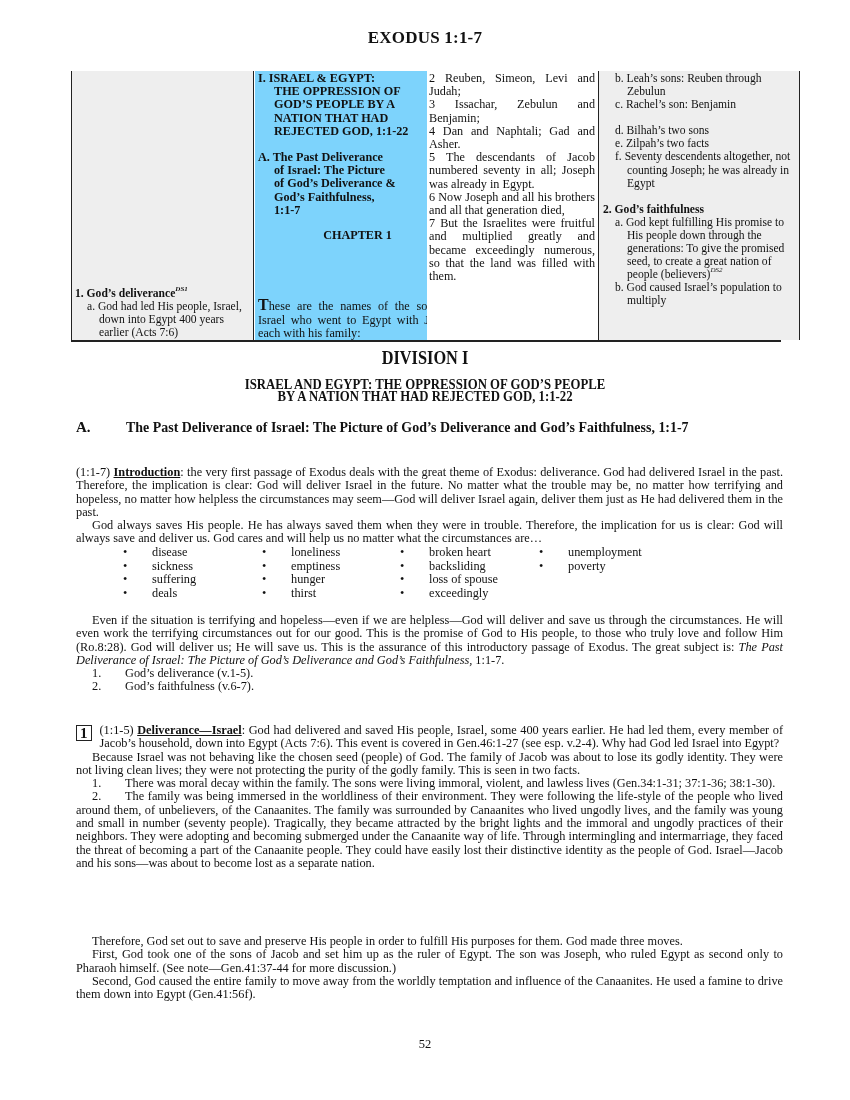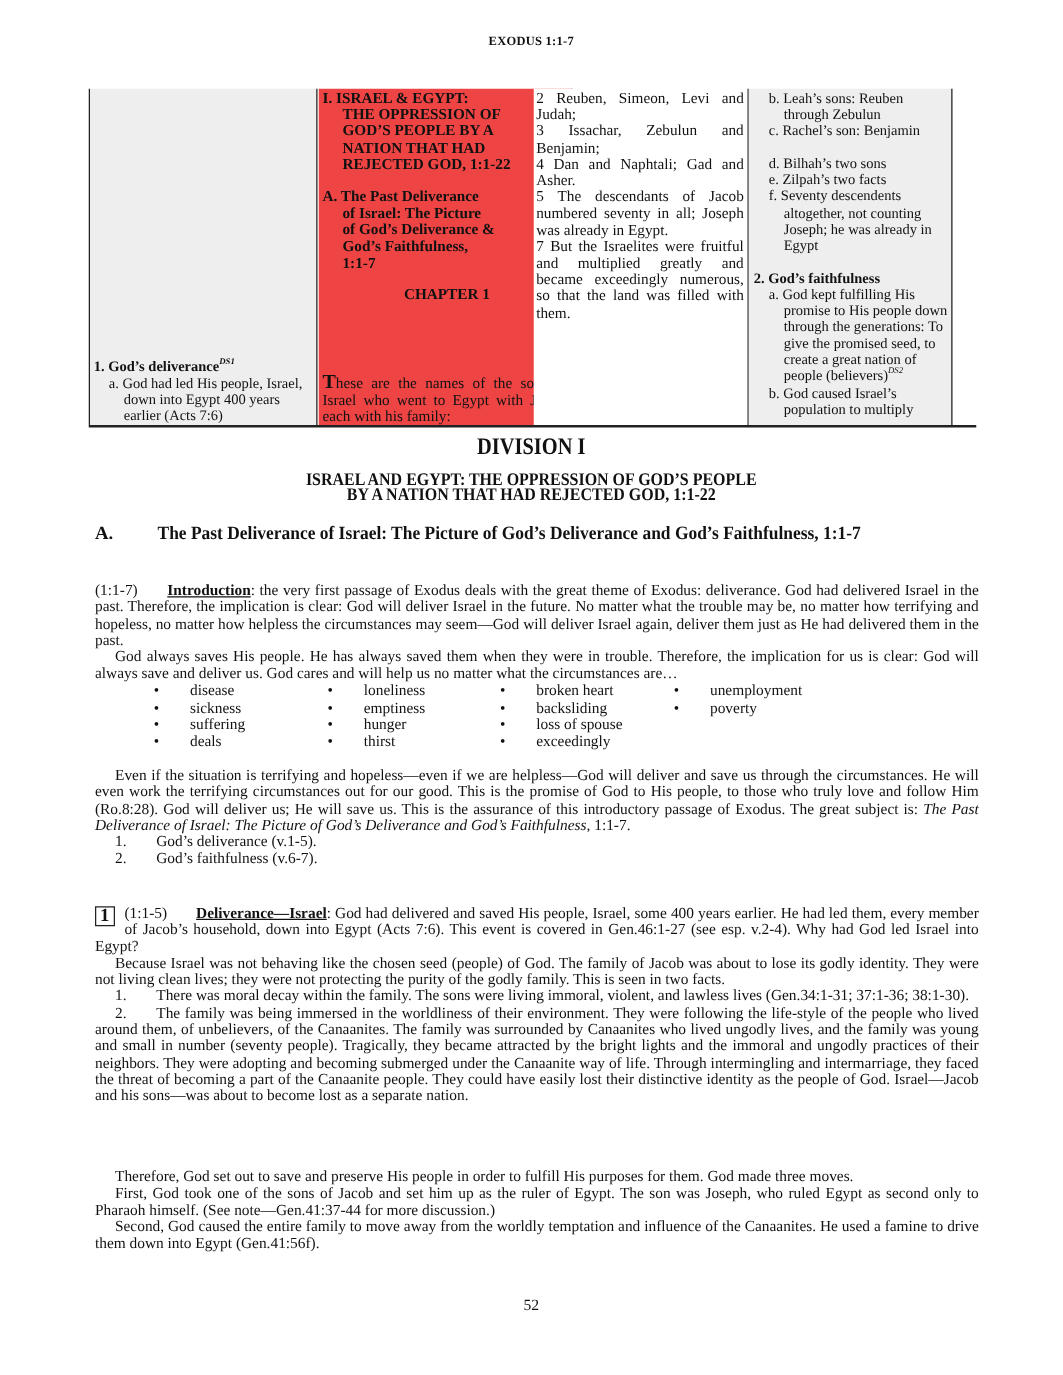--- a/index.html
+++ b/index.html
@@ -1,27 +1,27 @@
 <!DOCTYPE html>
 <html><head>
 <meta charset="utf-8">
 <style>
   html, body { margin: 0; padding: 0; background: #ffffff; }
   body { width: 850px; height: 1100px; position: relative; overflow: hidden;
          font-family: "Liberation Serif", "DejaVu Serif", serif; color: #111; }
   .page-header { position: absolute; top: 28px; left: 0; width: 850px; text-align: center;
-                 font-weight: bold; font-size: 10px; letter-spacing: 0.2px; }
+                 font-weight: bold; font-size: 17px; letter-spacing: 0.2px; }
   
   .outline { position: absolute; top: 71px; left: 71px; width: 710px; height: 269px;
              border-bottom: 2px solid #222; }
   .col { position: absolute; top: 0; bottom: 0; font-size: 11.6px; line-height: 13.1px; box-sizing: border-box; }
   .col-left { left: 0; width: 183px; background: #eeeeee; border-left: 1.5px solid #222; border-right: 1.5px solid #222; }
-  .col-mid { left: 184px; width: 203px; background: #ef4444; border-right: 1.5px solid #222; padding: 1px 0 0 3px; }
+  .col-mid { left: 184px; width: 203px; background: #7dd3fc; border-right: 1.5px solid #222; padding: 1px 0 0 3px; }
   .col-verse { left: 356px; width: 172px; background: #ffffff; border-right: 1.5px solid #222; padding: 1px 3px 0 2px; font-size: 12.2px; line-height: 13.2px; }
-  .col-right { left: 528px; width: 163px; background: #eeeeee; border-right: 1.5px solid #222; padding: 1px 2px 0 4px; }
+  .col-right { left: 528px; width: 201px; background: #eeeeee; border-right: 1.5px solid #222; padding: 1px 2px 0 4px; }
   .bold { font-weight: bold; }
   .div-head { font-weight: bold; font-size: 12.2px; line-height: 13.2px; }
   .hang { padding-left: 16px; text-indent: -16px; }
   .hang-sub { padding-left: 24px; text-indent: -12px; }
   .chapter { text-align: center; font-weight: bold; font-size: 12.2px; margin-top: 12px; }
   .left-bottom { position: absolute; left: 3px; right: 2px; bottom: 1px; }
   .mid-bottom { position: absolute; left: 3px; right: 2px; bottom: 0px; text-align: justify; font-size: 12.2px; line-height: 13.2px; }
   .dropcap { font-size: 16px; font-weight: bold; line-height: 12px; }
   .verse-line { text-align: justify; }
   sup.ds { font-size: 7px; font-style: italic; vertical-align: 6px; line-height: 0; }
@@ -31,21 +31,21 @@
                     font-weight: bold; font-size: 19px; transform: scaleX(0.86); }
   .division-sub { position: absolute; top: 378px; left: 0; width: 850px; text-align: center;
                   font-weight: bold; font-size: 14.2px; line-height: 12px; transform: scaleX(0.9); }
   .section-a { position: absolute; top: 421px; left: 76px; width: 710px; font-weight: bold; font-size: 15px; line-height: 12.5px; }
   .section-a .letter { position: absolute; left: 0; top: 0; }
   .section-a .text { margin-left: 50px; display: block; transform-origin: left top; transform: scaleX(0.93); width: 710px; }
 
   .body { position: absolute; left: 76px; width: 707px; font-size: 12.3px; line-height: 13.3px; text-align: justify; }
   .body p { margin: 0; }
   .indent { text-indent: 16px; }
-  .u { text-decoration: underline; font-weight: bold; margin-left: 20px; }
+  .u { text-decoration: underline; font-weight: bold; }
   .numlist { margin: 0; padding: 0; list-style: none; }
   .numlist li { padding-left: 16px; }
   .numlist .n { display: inline-block; width: 33px; }
   .bullets { position: absolute; top: 546px; left: 119px; width: 600px; font-size: 12.3px; line-height: 13.6px; }
   .bcol { position: absolute; top: 0; }
   .bcol div { position: relative; padding-left: 33px; white-space: nowrap; }
   .bcol div::before { content: "\2022"; position: absolute; left: 4px; }
   .boxnum { display: inline-block; border: 1.5px solid #222; font-weight: bold; font-size: 15px; line-height: 14px; padding: 0 3px; margin-right: 8px; float: left; margin-top: 1px; }
   .page-number { position: absolute; top: 1037px; left: 0; width: 850px; text-align: center; font-size: 12.5px; }
 </style>
@@ -82,20 +82,21 @@
     </div>
     <div class="chapter">CHAPTER 1</div>
     <div class="mid-bottom"><span class="dropcap">T</span><span>hese are the names of the sons of Israel who went to Egypt with Jacob, each with his family:</span></div>
   </div>
 
   <div class="col col-verse">
     <div class="verse-line">2 Reuben, Simeon, Levi and Judah;</div>
     <div class="verse-line">3 Issachar, Zebulun and Benjamin;</div>
     <div class="verse-line">4 Dan and Naphtali; Gad and Asher.</div>
     <div class="verse-line">5 The descendants of Jacob numbered seventy in all; Joseph was already in Egypt.</div>
+    <div class="verse-line">6 Now Joseph and all his brothers and all that generation died,</div>
     <div class="verse-line">7 But the Israelites were fruitful and multiplied greatly and became exceedingly numerous, so that the land was filled with them.</div>
   </div>
 
   <div class="col col-right">
     <div class="hang-sub">b. Leah’s sons: Reuben through Zebulun</div>
     <div class="hang-sub">c. Rachel’s son: Benjamin</div>
     <div class="gap"></div>
     <div class="hang-sub">d. Bilhah’s two sons</div>
     <div class="hang-sub">e. Zilpah’s two facts</div>
     <div class="hang-sub">f. Seventy descendents altogether, not counting Joseph; he was already in Egypt</div>

